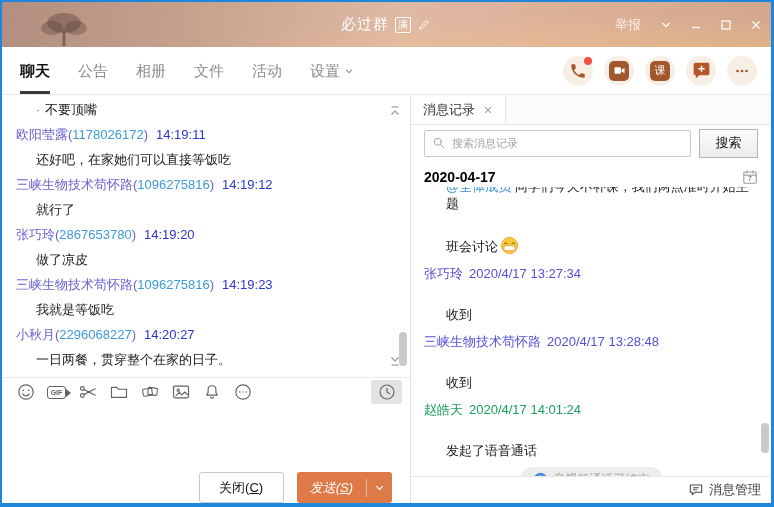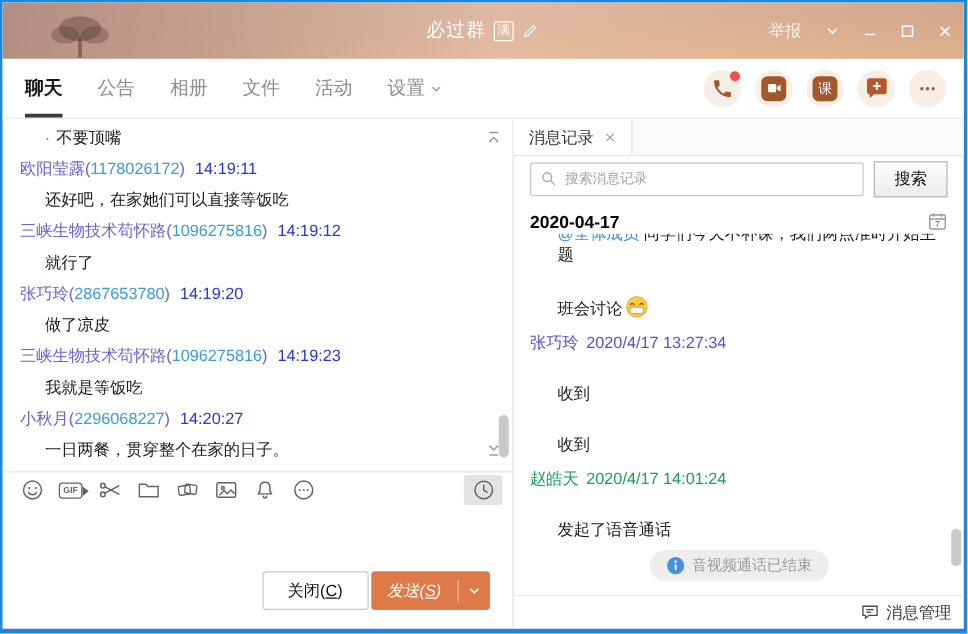--- a/index.html
+++ b/index.html
@@ -55,21 +55,21 @@
 
   
   .toolbar { height:28px; display:flex; align-items:center; padding:0 8px 0 8px; }
   .tool-btn { width:31px; height:24px; display:flex; align-items:center; justify-content:center; }
   .gif-icon { border:1.4px solid #5f6368; border-radius:3px; font-size:7px; font-weight:bold; color:#5f6368; padding:2px 3px; position:relative; line-height:7px; }
   .gif-icon::after { content:""; position:absolute; right:-6px; top:2px; border-left:5px solid #5f6368; border-top:4px solid transparent; border-bottom:4px solid transparent; }
   .tool-right { margin-left:auto; background:#e3e3e3; border-radius:3px; }
 
   
   .inputarea { flex:1; }
-  .btnrow { height:46px; display:flex; align-items:flex-start; justify-content:flex-end; gap:2px; padding-right:18px; }
+  .btnrow { height:46px; display:flex; align-items:flex-end; justify-content:flex-end; gap:13px; padding-right:18px; }
   .btn-close { width:85px; height:31px; background:#fff; border:1px solid #c8c8c8; border-radius:3px; font-size:13px; color:#111; display:flex; align-items:center; justify-content:center; cursor:default; }
   .btn-send { height:31px; background:#dd7a48; border-radius:3px; color:#fff; font-size:13px; display:flex; align-items:center; cursor:default;font-style:italic; }
   .send-main { padding:0 13px; display:flex; align-items:center; height:100%; }
   .send-divider { width:1px; height:18px; background:rgba(255,255,255,.45); }
   .send-caret { width:25px; display:flex; align-items:center; justify-content:center; height:100%; }
   .mnemonic { text-decoration:underline; }
 
   
   .tabbar { height:29px; background:#fbfbfb; border-bottom:1px solid #e5e5e5; display:flex; }
   .rtab { background:#fff; border-right:1px solid #e5e5e5; padding:0 12px; display:flex; align-items:center; gap:8px; font-size:13px; color:#333; }
@@ -357,20 +357,21 @@
       <div class="entries">
         <div class="e-body e-cut"><span class="e-mention">@全体成员</span> <span>同学们今天不补课，我们两点准时开始主题</span></div>
         <div class="e-body"><span>班会讨论</span><svg class="emoji" width="19" height="19" viewBox="0 0 20 20">
               <circle cx="10" cy="10" r="8.6" fill="#fbc93d" stroke="#e8a33b" stroke-width=".8"></circle>
               <path d="M4.6 8.2c.7-1.6 2.2-1.6 2.9 0" stroke="#7a4d16" stroke-width="1" fill="none" stroke-linecap="round"></path>
               <path d="M12.5 8.2c.7-1.6 2.2-1.6 2.9 0" stroke="#7a4d16" stroke-width="1" fill="none" stroke-linecap="round"></path>
               <rect x="4.2" y="10.3" width="11.6" height="5.2" rx="1.6" fill="#fff" stroke="#c98e2b" stroke-width=".7"></rect>
             </svg></div>
         <div class="e-head blue"><span>张巧玲</span><span class="e-time">2020/4/17 13:27:34</span></div>
         <div class="e-body">收到</div>
+        <div class="e-head blue"><span>三峡生物技术苟怀路</span><span class="e-time">2020/4/17 13:28:48</span></div>
         <div class="e-body">收到</div>
         <div class="e-head green"><span>赵皓天</span><span class="e-time">2020/4/17 14:01:24</span></div>
         <div class="e-body">发起了语音通话</div>
         <div class="pillrow">
           <span class="pill">
             <svg width="15" height="15" viewBox="0 0 16 16">
                 <circle cx="8" cy="8" r="7.3" fill="#4a90d9"></circle>
                 <rect x="7.2" y="6.8" width="1.6" height="5" rx=".8" fill="#fff"></rect>
                 <circle cx="8" cy="4.6" r="1" fill="#fff"></circle>
               </svg>

